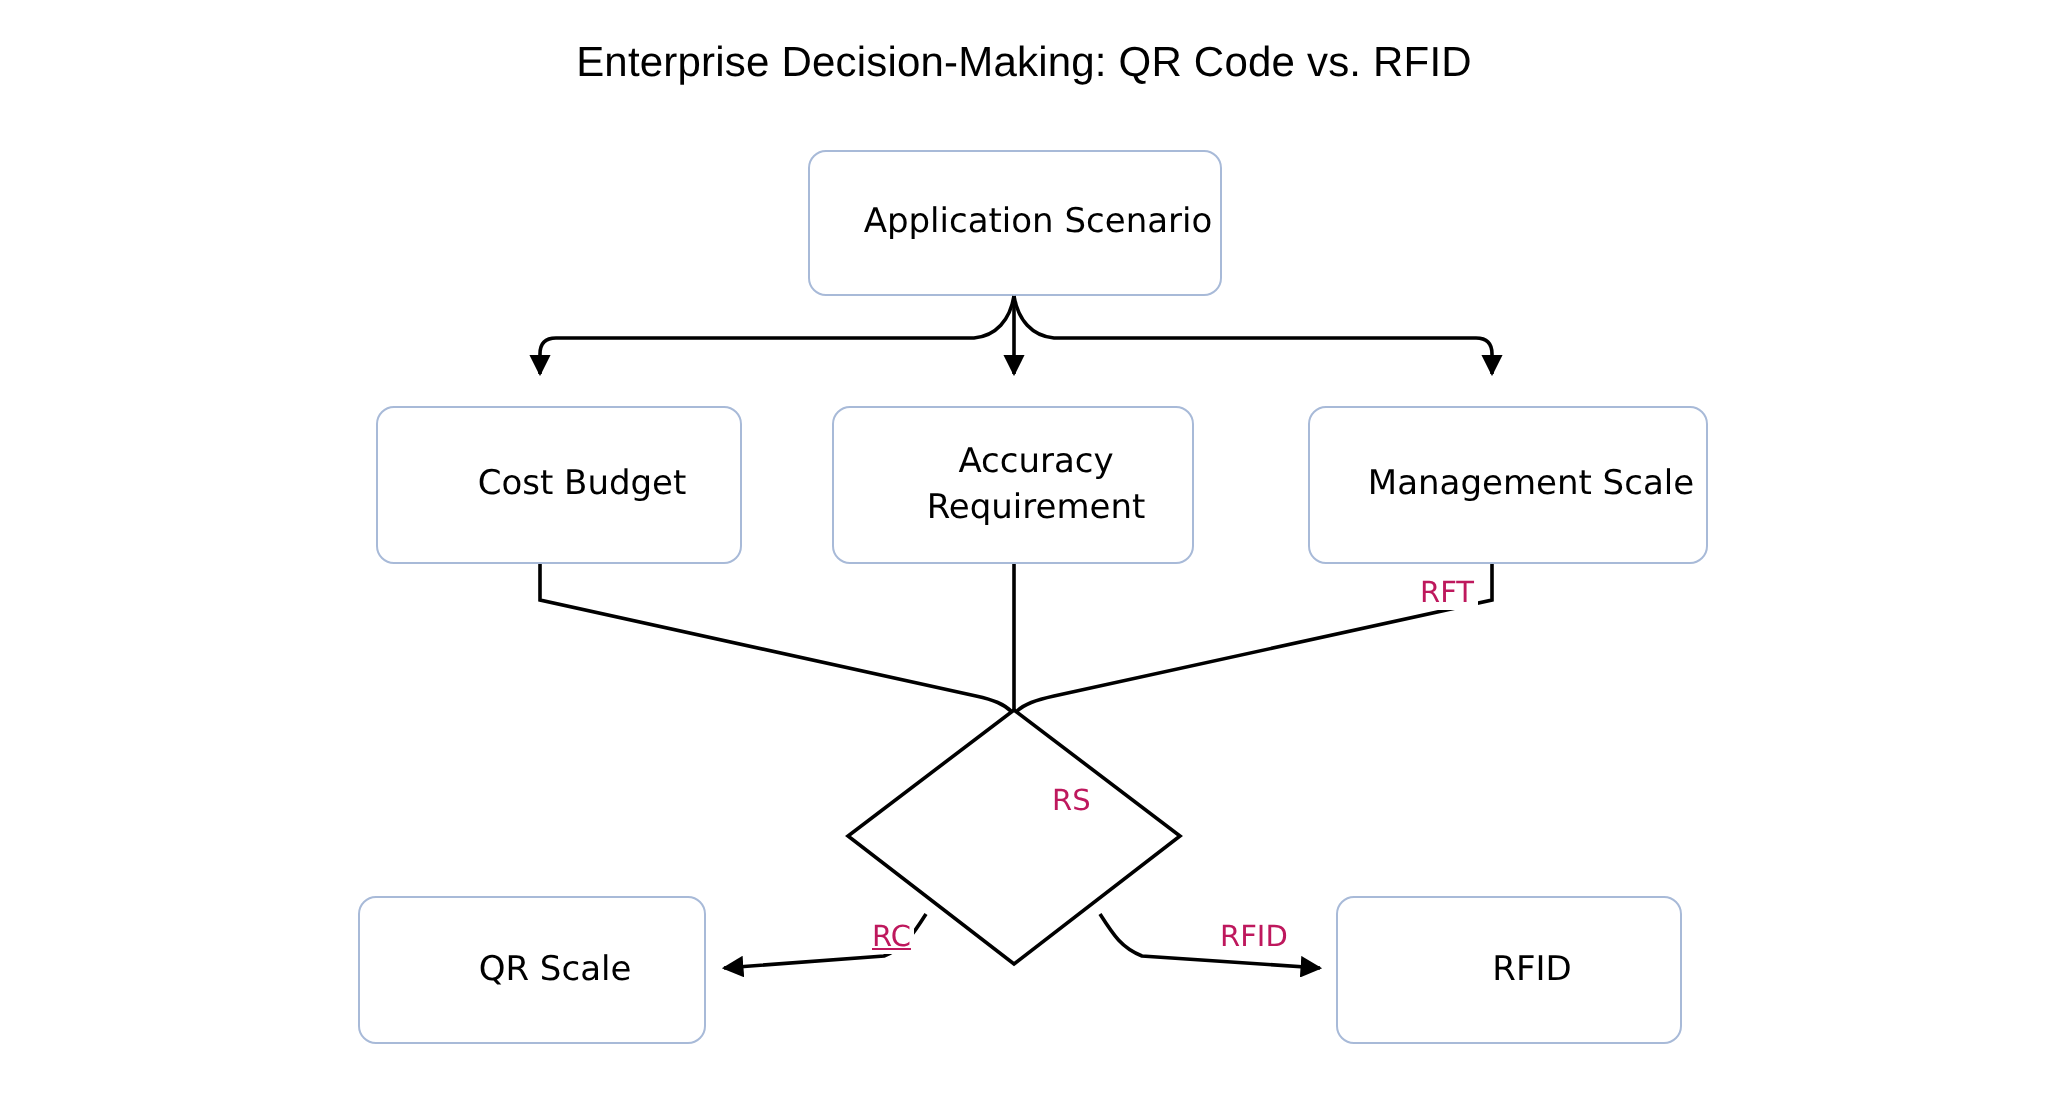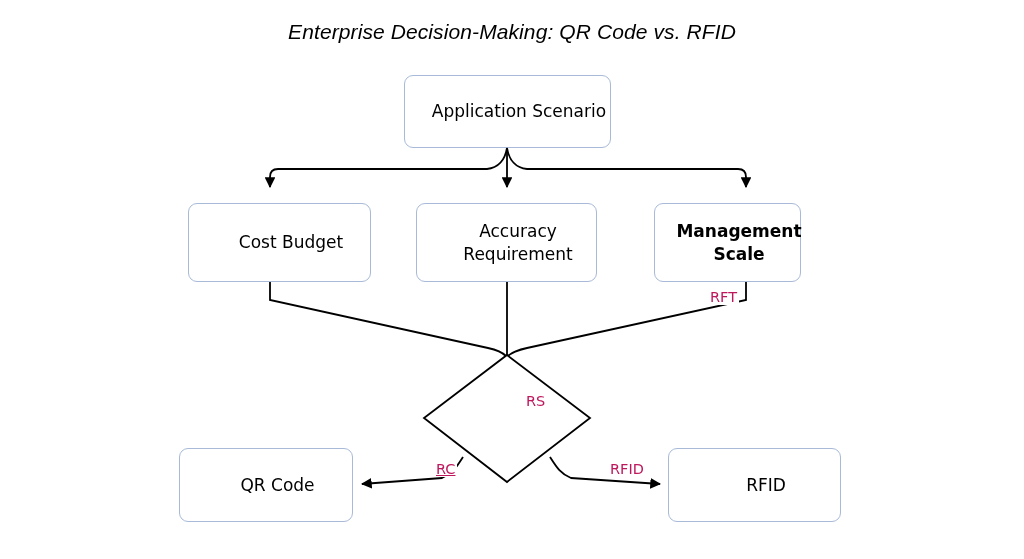--- a/index.html
+++ b/index.html
@@ -24,21 +24,20 @@
   .diagram-title {
     position: absolute;
     left: 0;
     top: 20px;
     width: 1024px;
     text-align: center;
     font-size: 21px;
     color: #000000;
     font-family: "Liberation Sans", sans-serif;
     letter-spacing: 0.1px;
-    font-style: italic;
   }
   .node {
     position: absolute;
     box-sizing: border-box;
     background: #ffffff;
     border: 1.3px solid #a8bad8;
     border-radius: 9px;
     display: flex;
     align-items: center;
     justify-content: center;
@@ -143,27 +142,27 @@
 
   <div class="node" style="left:188px; top:203px; width:183px; height:79px;">
     <span class="node-label">Cost Budget</span>
   </div>
 
   <div class="node" style="left:416px; top:203px; width:181px; height:79px;">
     <span class="node-label">Accuracy
 Requirement</span>
   </div>
 
-  <div class="node" style="left:654px; top:203px; width:147px; height:79px;font-weight:bold;">
+  <div class="node" style="left:654px; top:203px; width:200px; height:79px;">
     <span class="node-label">Management Scale</span>
   </div>
 
 
   <div class="node" style="left:179px; top:448px; width:174px; height:74px;">
-    <span class="node-label">QR Code</span>
+    <span class="node-label">QR Scale</span>
   </div>
 
   <div class="node" style="left:668px; top:448px; width:173px; height:74px;">
     <span class="node-label">RFID</span>
   </div>
 
   <div class="edge-label" style="left:708px; top:289px;">RFT</div>
 
   <div class="edge-label" style="left:524px; top:350px;margin-top:43px;">RS</div>
 

